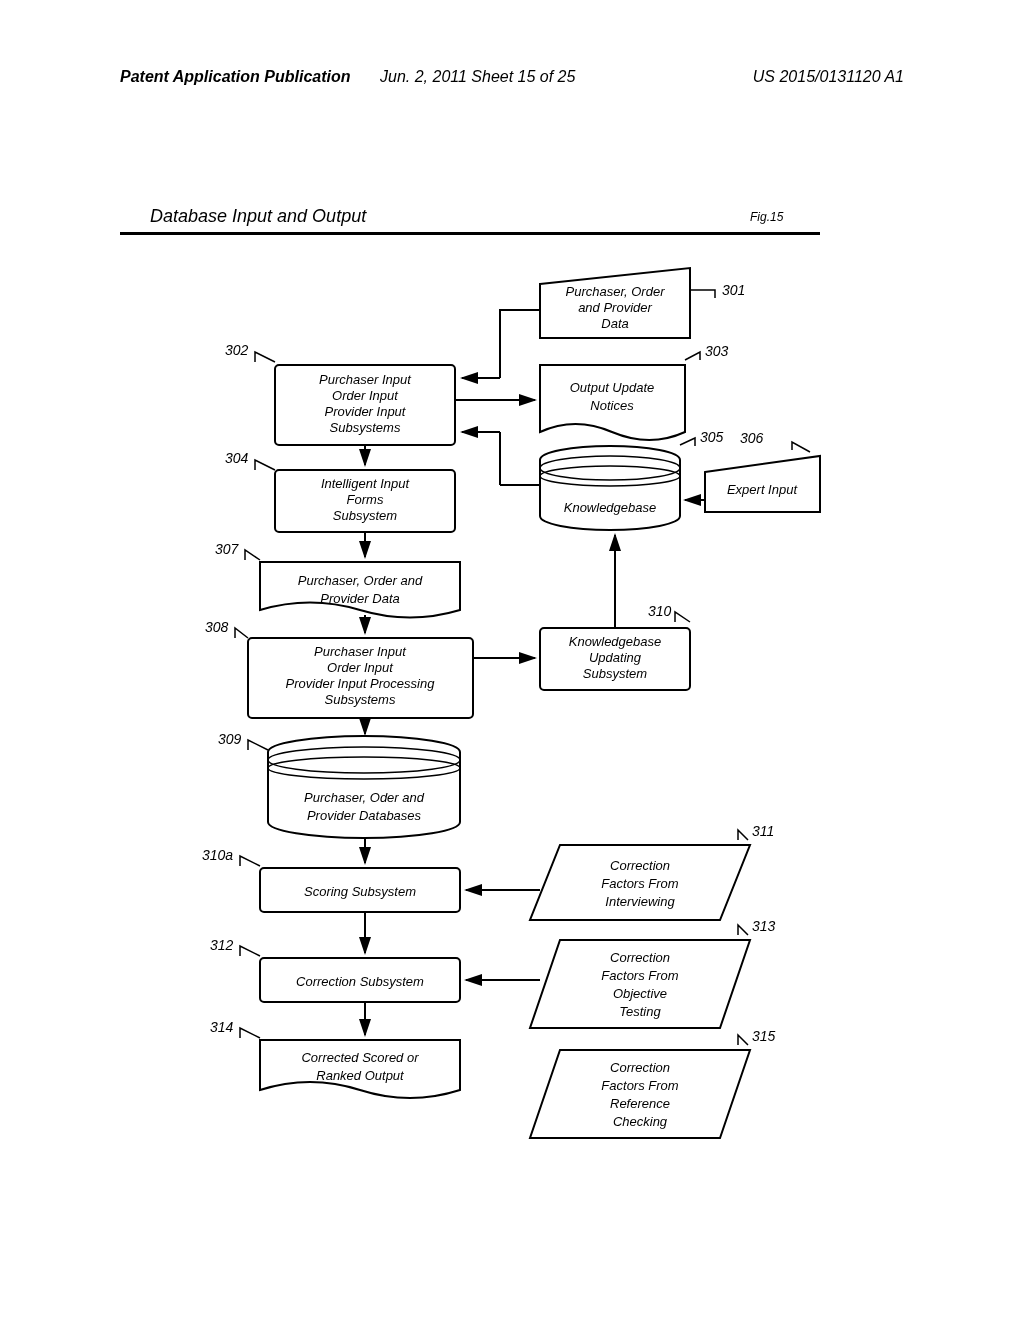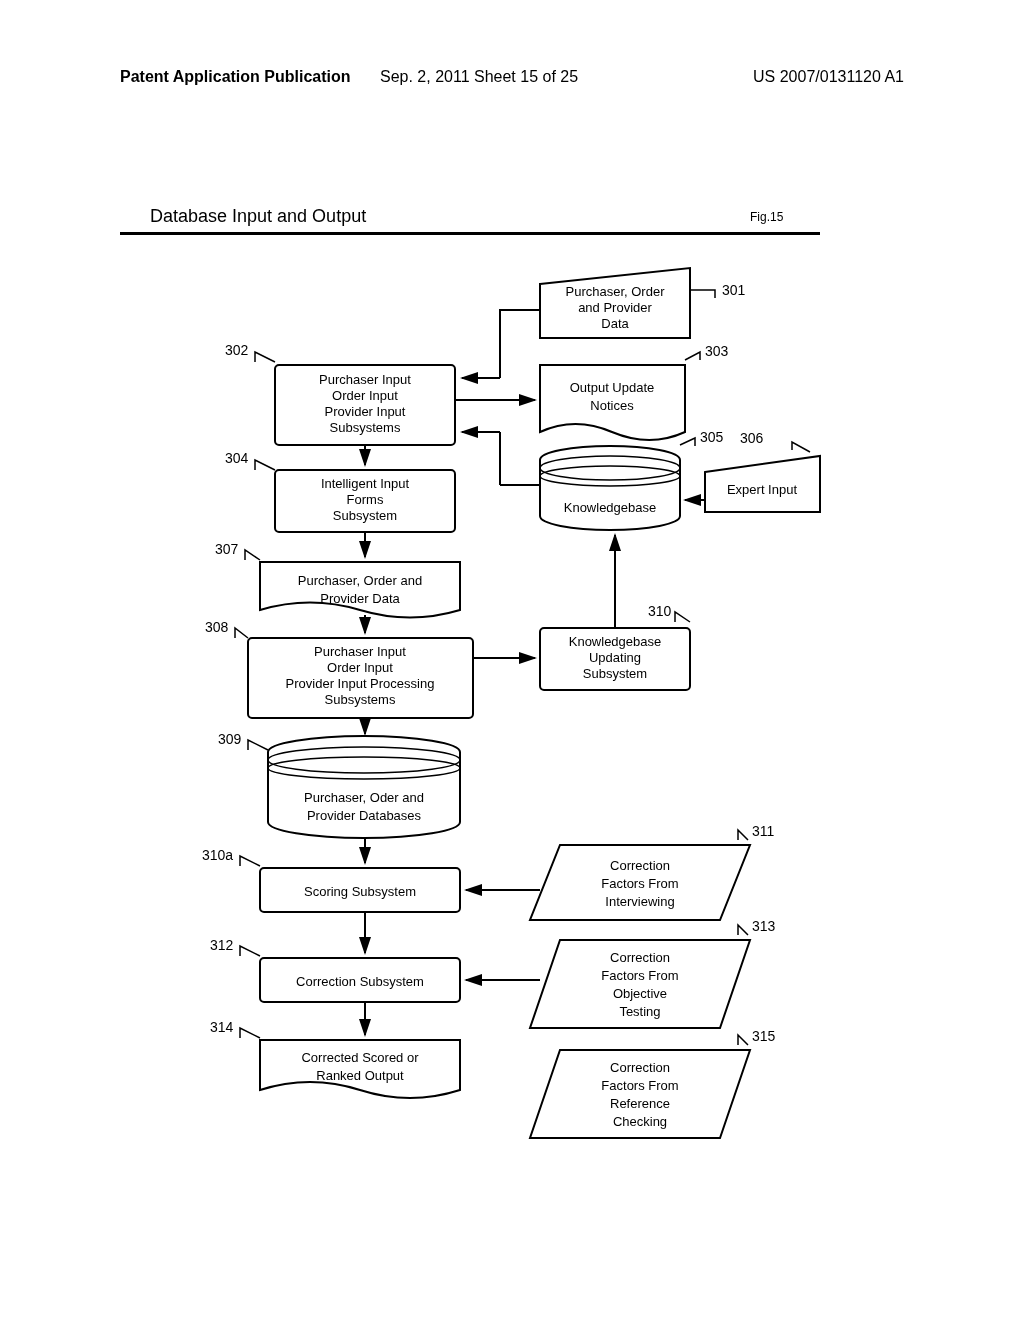--- a/index.html
+++ b/index.html
@@ -8,20 +8,21 @@
     background: #fff;
     font-family: Arial, Helvetica, sans-serif;
     font-size: 13px;
     color: #000;
   }
   .page {
     position: relative;
     width: 1024px;
     height: 1320px;
     background: #fff;
+    font-style: italic;
   }
   .header-left {
     position: absolute;
     top: 68px;
     left: 120px;
     font-size: 16px;
     font-weight: bold;
   }
   .header-mid {
     position: absolute;
@@ -70,22 +71,22 @@
     fill: #000;
   }
   .sm { font-size: 13px; }
   .ref { font-size: 14px; }
 </style>
 </head>
 <body>
 
 <div class="page">
   <div class="header-left">Patent Application Publication</div>
-  <div class="header-mid">Sep. 2, 2011  Sheet 15 of 25</div>
-  <div class="header-right">US 2007/0131120 A1</div>
+  <div class="header-mid">Jun. 2, 2011  Sheet 15 of 25</div>
+  <div class="header-right">US 2015/0131120 A1</div>
 
   <div class="title-bar">Database Input and Output</div>
   <div class="title-line"></div>
   <div class="fig-label">Fig.15</div>
 
   <svg class="diagram" viewBox="0 0 710 960">
     <defs>
       <marker id="arrow" markerWidth="10" markerHeight="10" refX="8" refY="3" orient="auto" markerUnits="strokeWidth">
         <path d="M0,0 L0,6 L9,3 z" fill="#000"></path>
       </marker>

